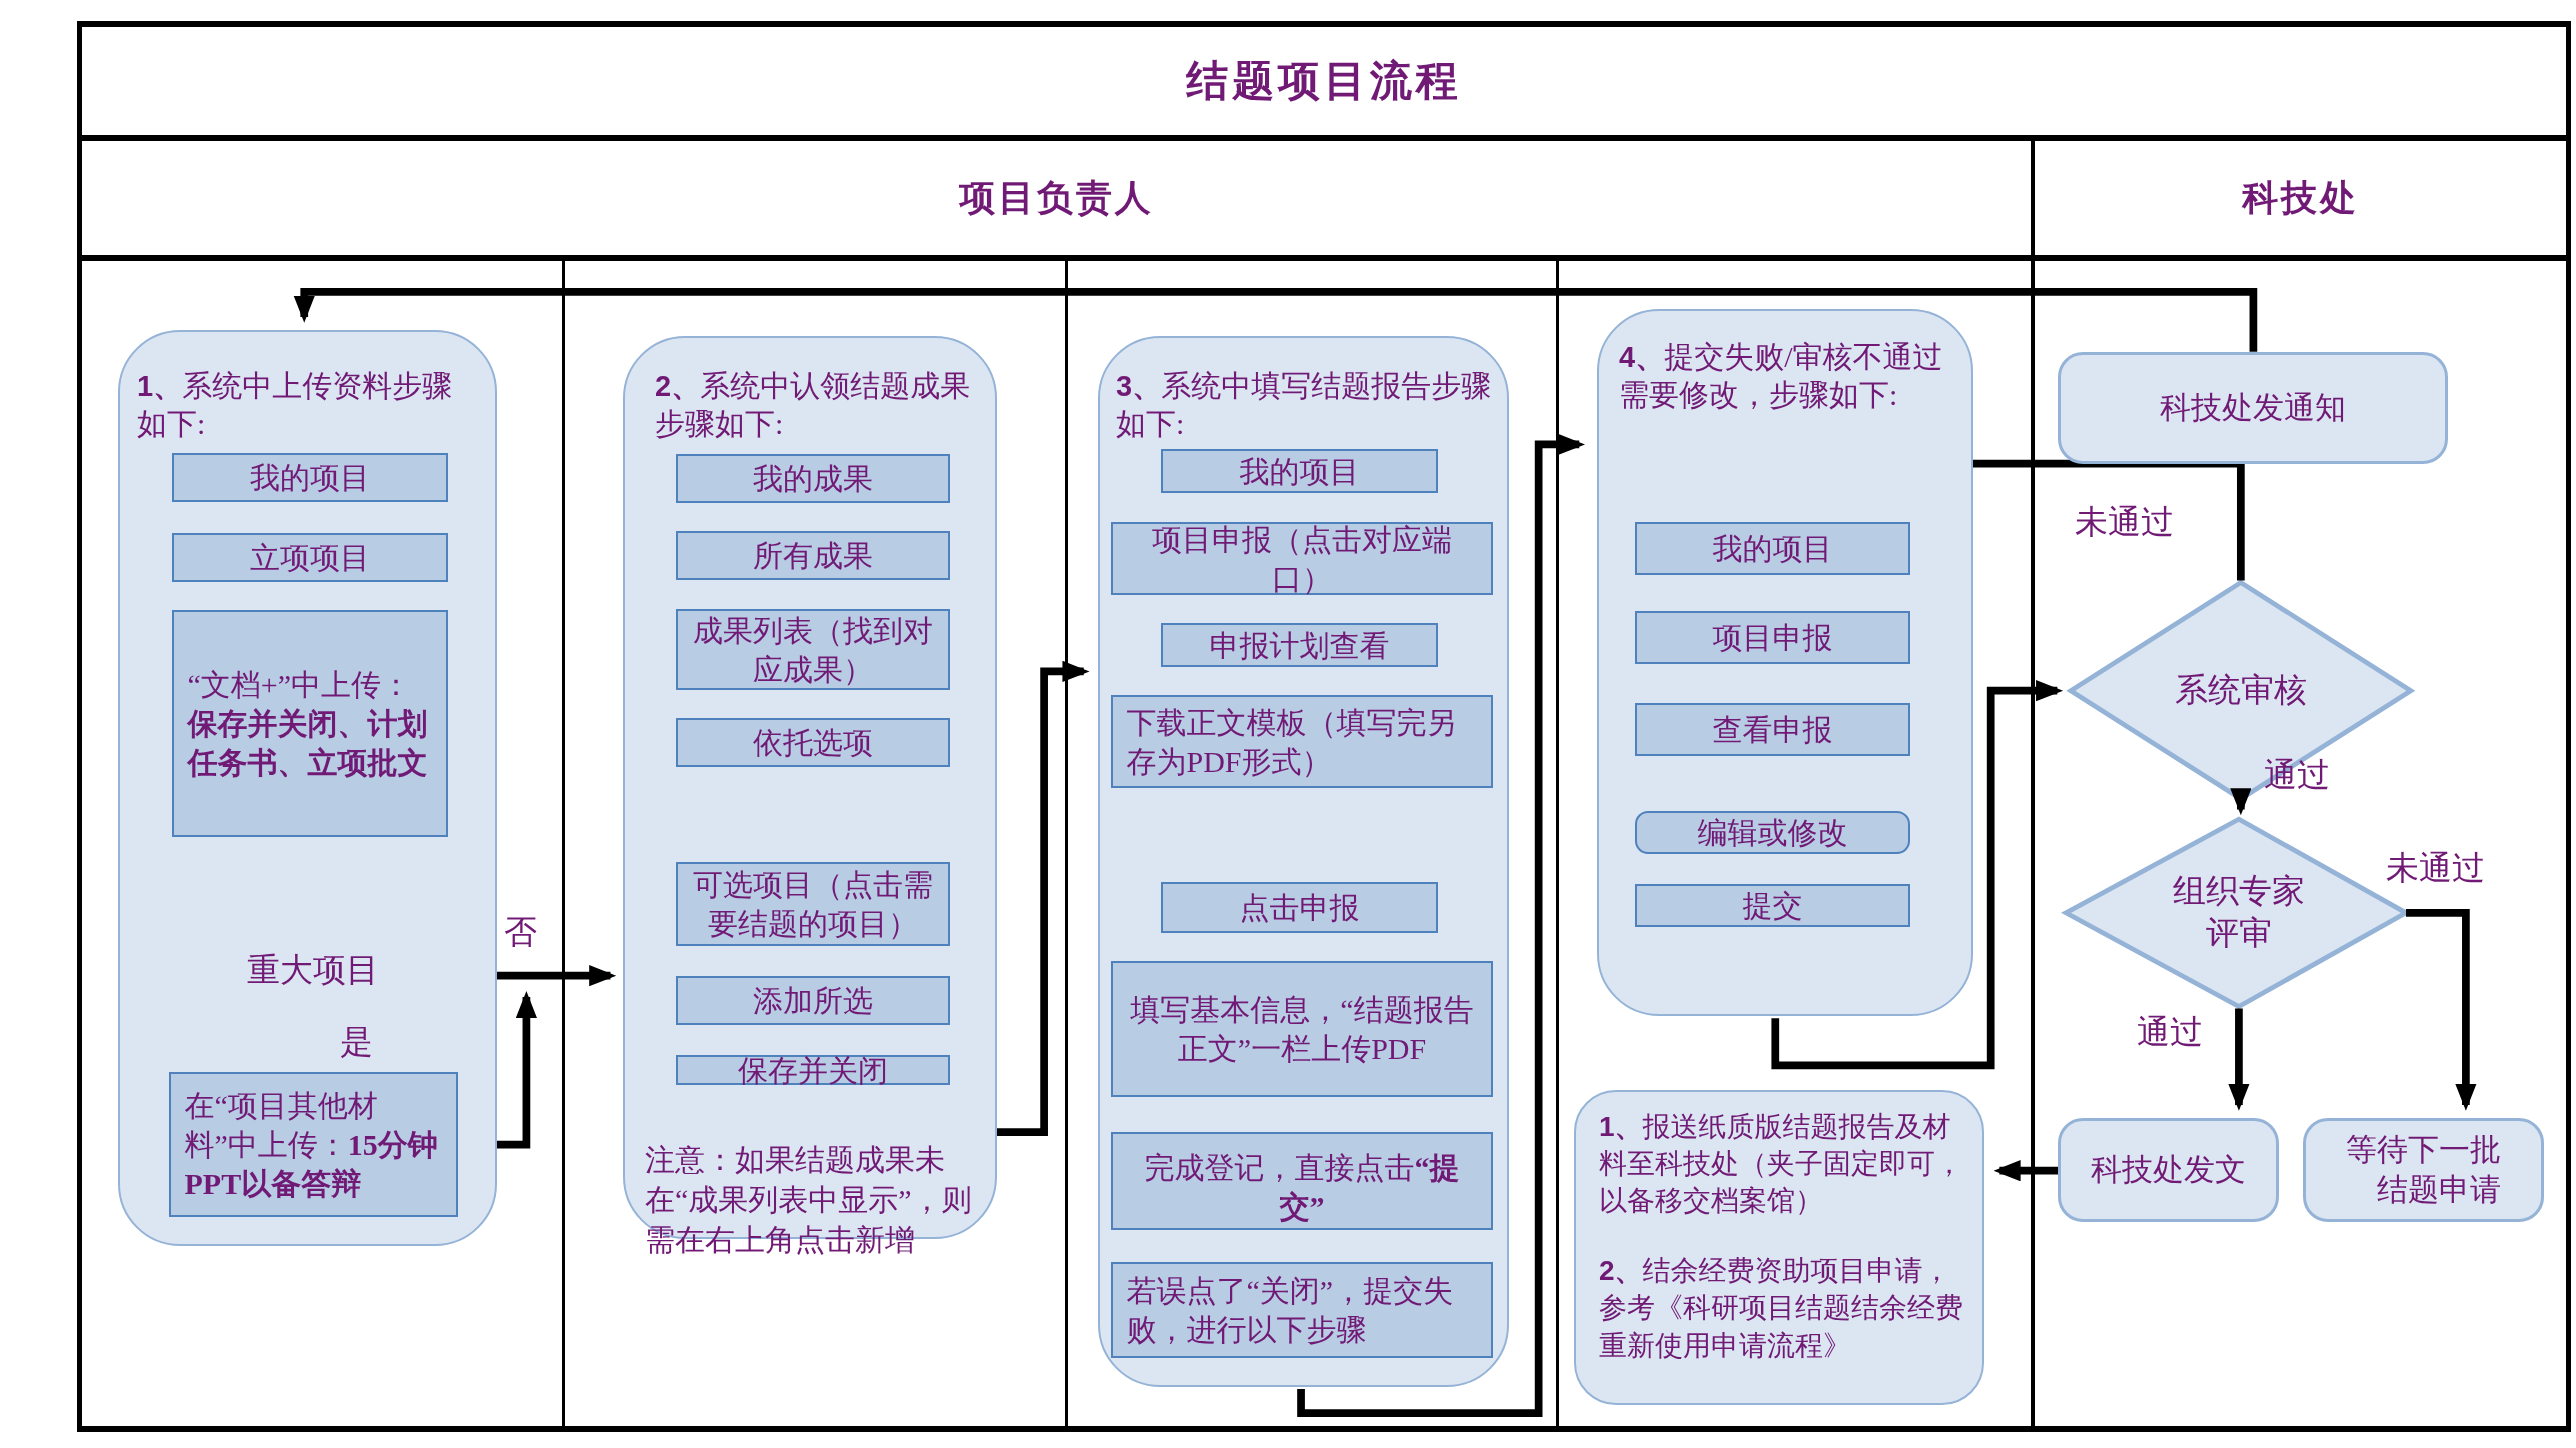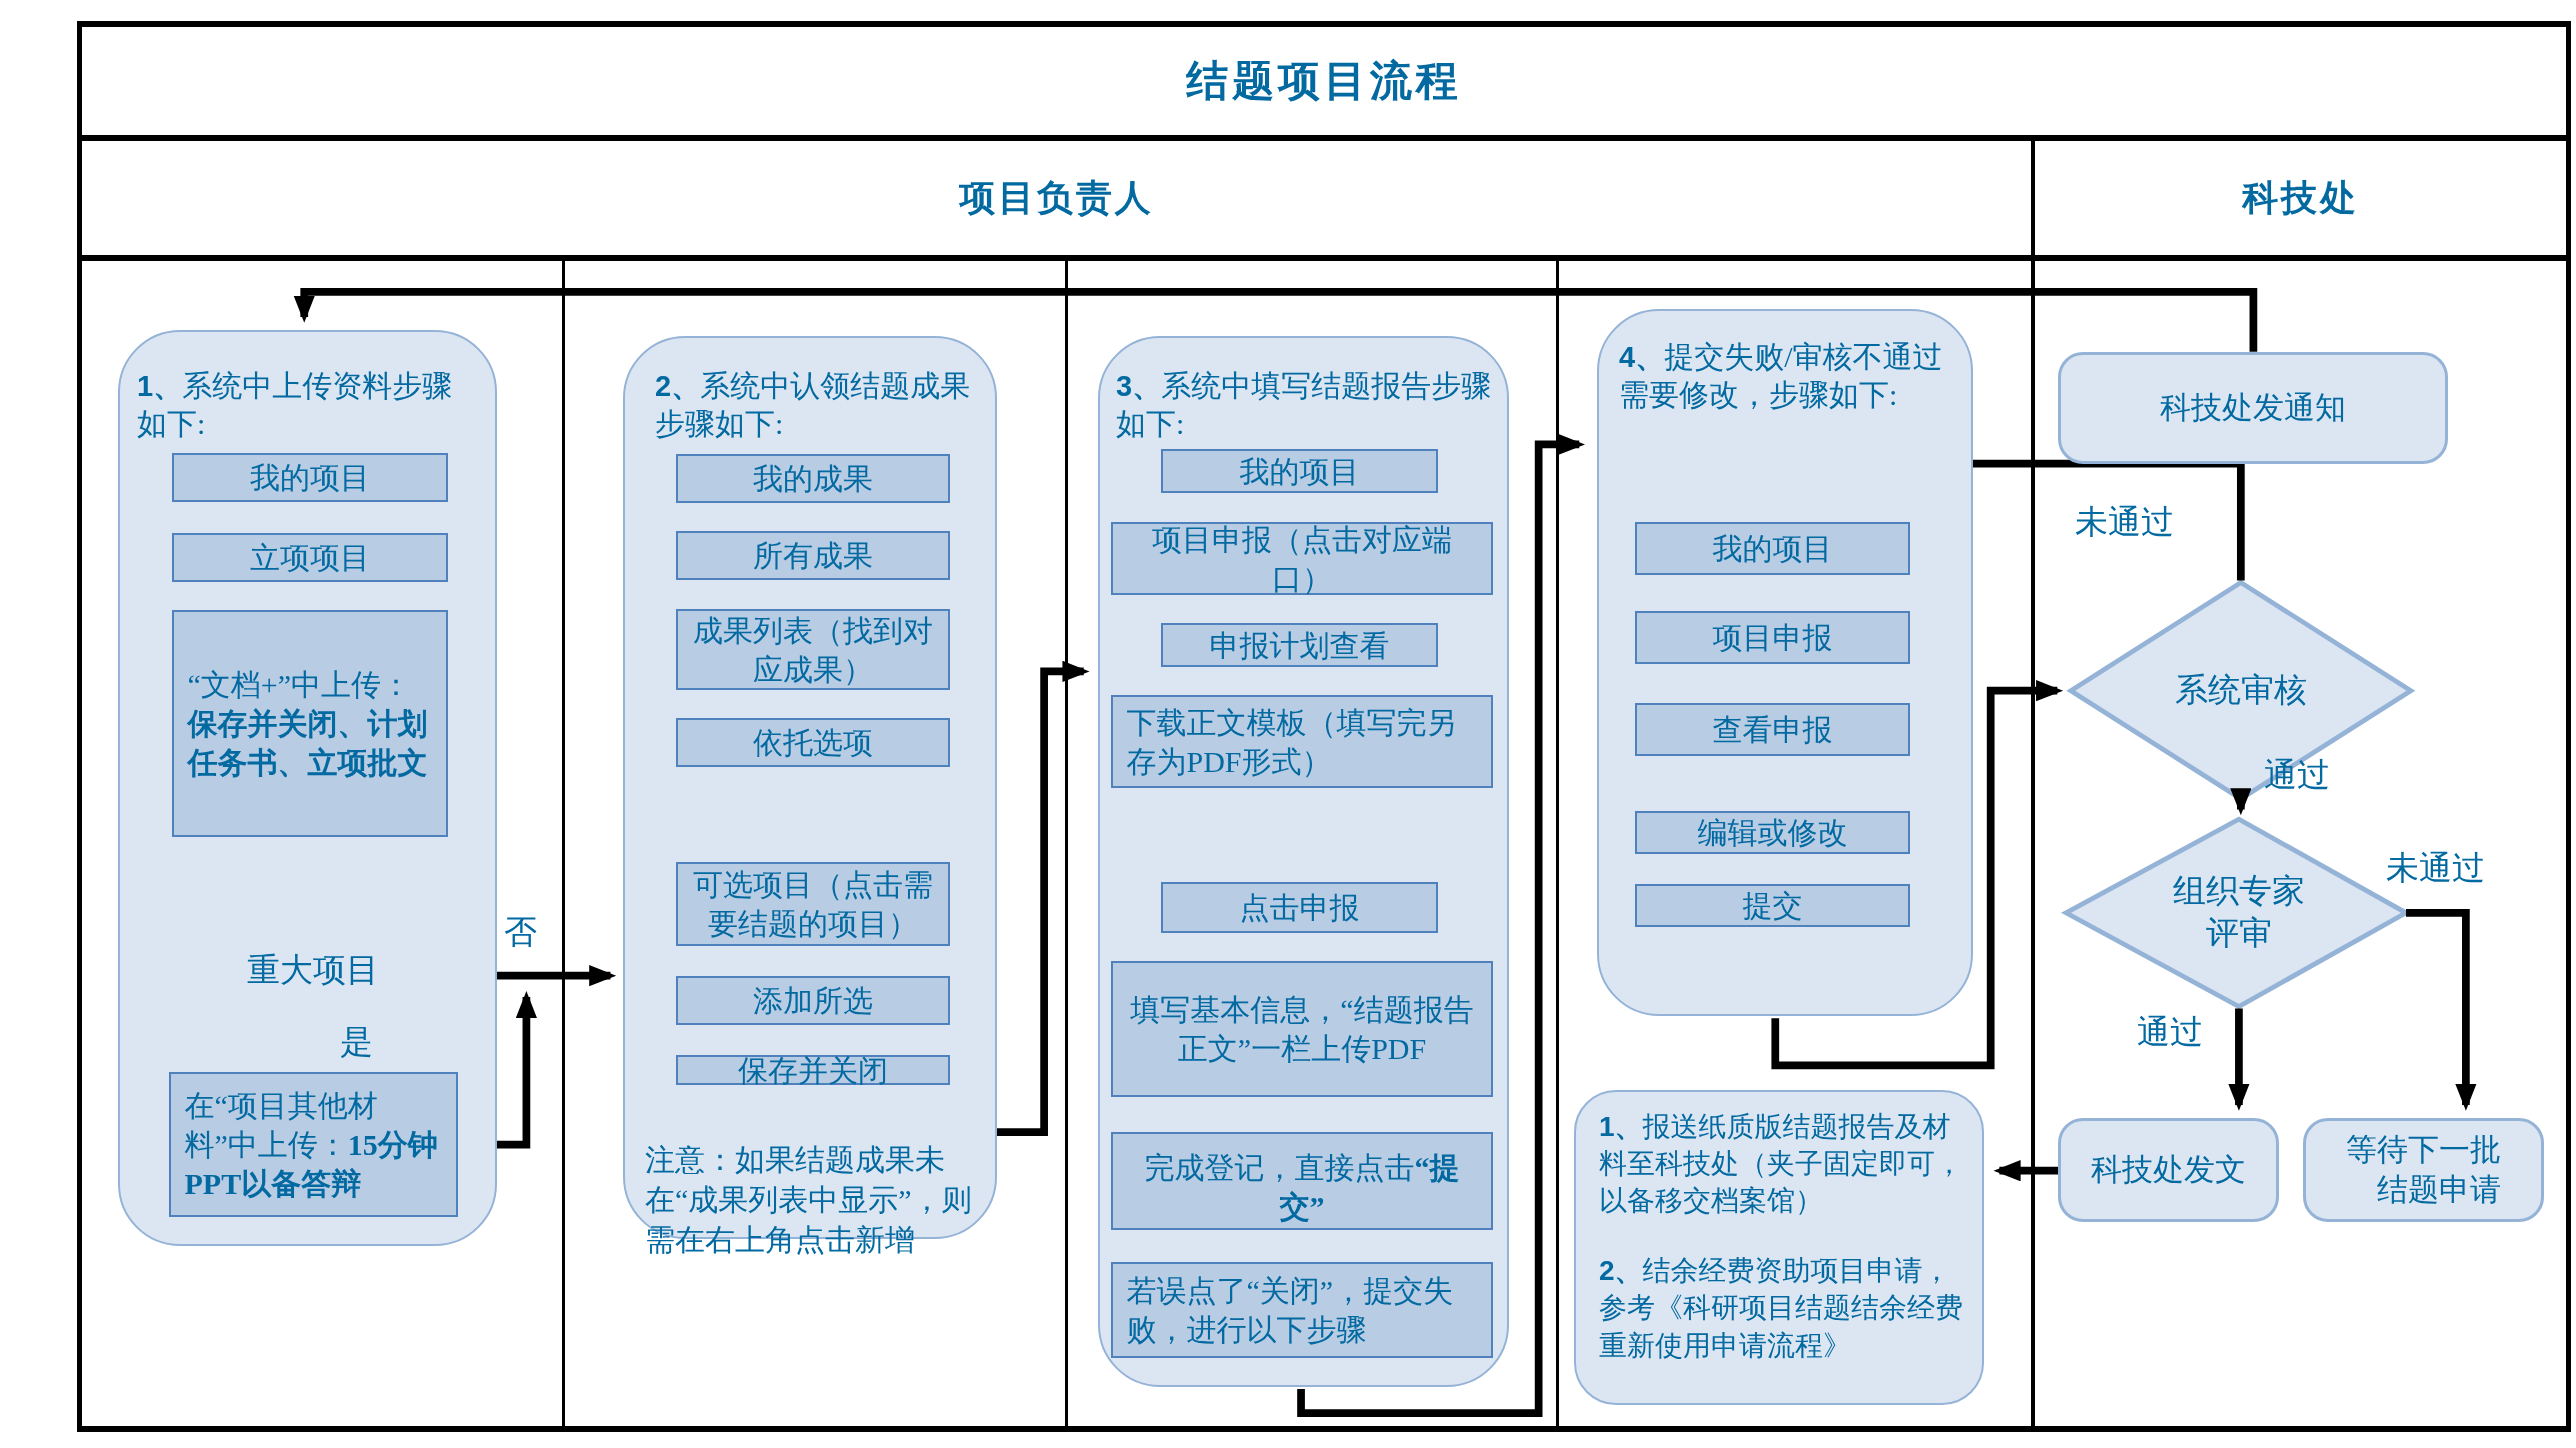--- a/index.html
+++ b/index.html
@@ -1,17 +1,17 @@
 <!DOCTYPE html>
 <html><head>
 <meta charset="utf-8">
 <style>
   html,body{margin:0;padding:0;background:#fff;}
   #canvas{position:relative;width:2576px;height:1449px;background:#fff;overflow:hidden;
-          font-family:"Liberation Serif","DejaVu Serif",serif;color:#0369a1;}
+          font-family:"Liberation Serif","DejaVu Serif",serif;color:#701a75;}
   .abs{position:absolute;box-sizing:border-box;}
   .gridline{position:absolute;background:#000;}
   .cellText{display:flex;align-items:center;justify-content:center;text-align:center;}
   .title{font-size:42px;font-weight:bold;letter-spacing:3.9px;}
   .lane{font-size:36px;font-weight:bold;letter-spacing:2.9px;}
   .container{border:2.9px solid #95b3d7;background:#dce6f2;border-radius:62px;}
   .note-round{border:2.9px solid #95b3d7;background:#dce6f2;border-radius:42px;}
   .heading{font-size:30px;line-height:1.28;text-align:left;word-break:break-all;}
   .heading b{font-family:"Liberation Sans","DejaVu Sans",sans-serif;font-size:29px;}
   .box{border:2.9px solid #4f81bd;background:#b8cce4;display:flex;align-items:center;justify-content:center;
@@ -154,21 +154,21 @@
   </div>
   <div class="abs box wrapleft" style="left:1111px;top:1262px;width:382px;height:96px;">若误点了“关闭”，提交失败，进行以下步骤</div>
 
   <div class="abs container" style="left:1597px;top:309px;width:376px;height:707px;"></div>
   <div class="abs heading" style="left:1619px;top:338px;width:340px;">
     <b>4、</b><span>提交失败/审核不通过需要修改，步骤如下:</span>
   </div>
   <div class="abs box" style="left:1635px;top:522px;width:275px;height:53px;">我的项目</div>
   <div class="abs box" style="left:1635px;top:611px;width:275px;height:53px;">项目申报</div>
   <div class="abs box" style="left:1635px;top:703px;width:275px;height:53px;">查看申报</div>
-  <div class="abs box" style="left:1635px;top:811px;width:275px;height:43px;">编辑或修改</div>
+  <div class="abs box" style="left:1635px;top:811px;width:275px;height:43px;border-radius:13px;">编辑或修改</div>
   <div class="abs box" style="left:1635px;top:884px;width:275px;height:43px;">提交</div>
 
   <div class="abs note-round" style="left:1574px;top:1090px;width:410px;height:315px;padding:15.5px 17.4px 5.8px 23px;">
     <div class="notetext" style="font-size:28px;">
       <p class="npara"><b>1、</b><span>报送纸质版结题报告及材料至科技处（夹子固定即可，以备移交档案馆）</span></p>
       <p class="npara" style="margin-bottom:0;"><b>2、</b><span>结余经费资助项目申请，参考《科研项目结题结余经费重新使用申请流程》</span></p>
     </div>
   </div>
 
   <div class="abs rshape" style="left:2058px;top:352px;width:390px;height:112px;">科技处发通知</div>

